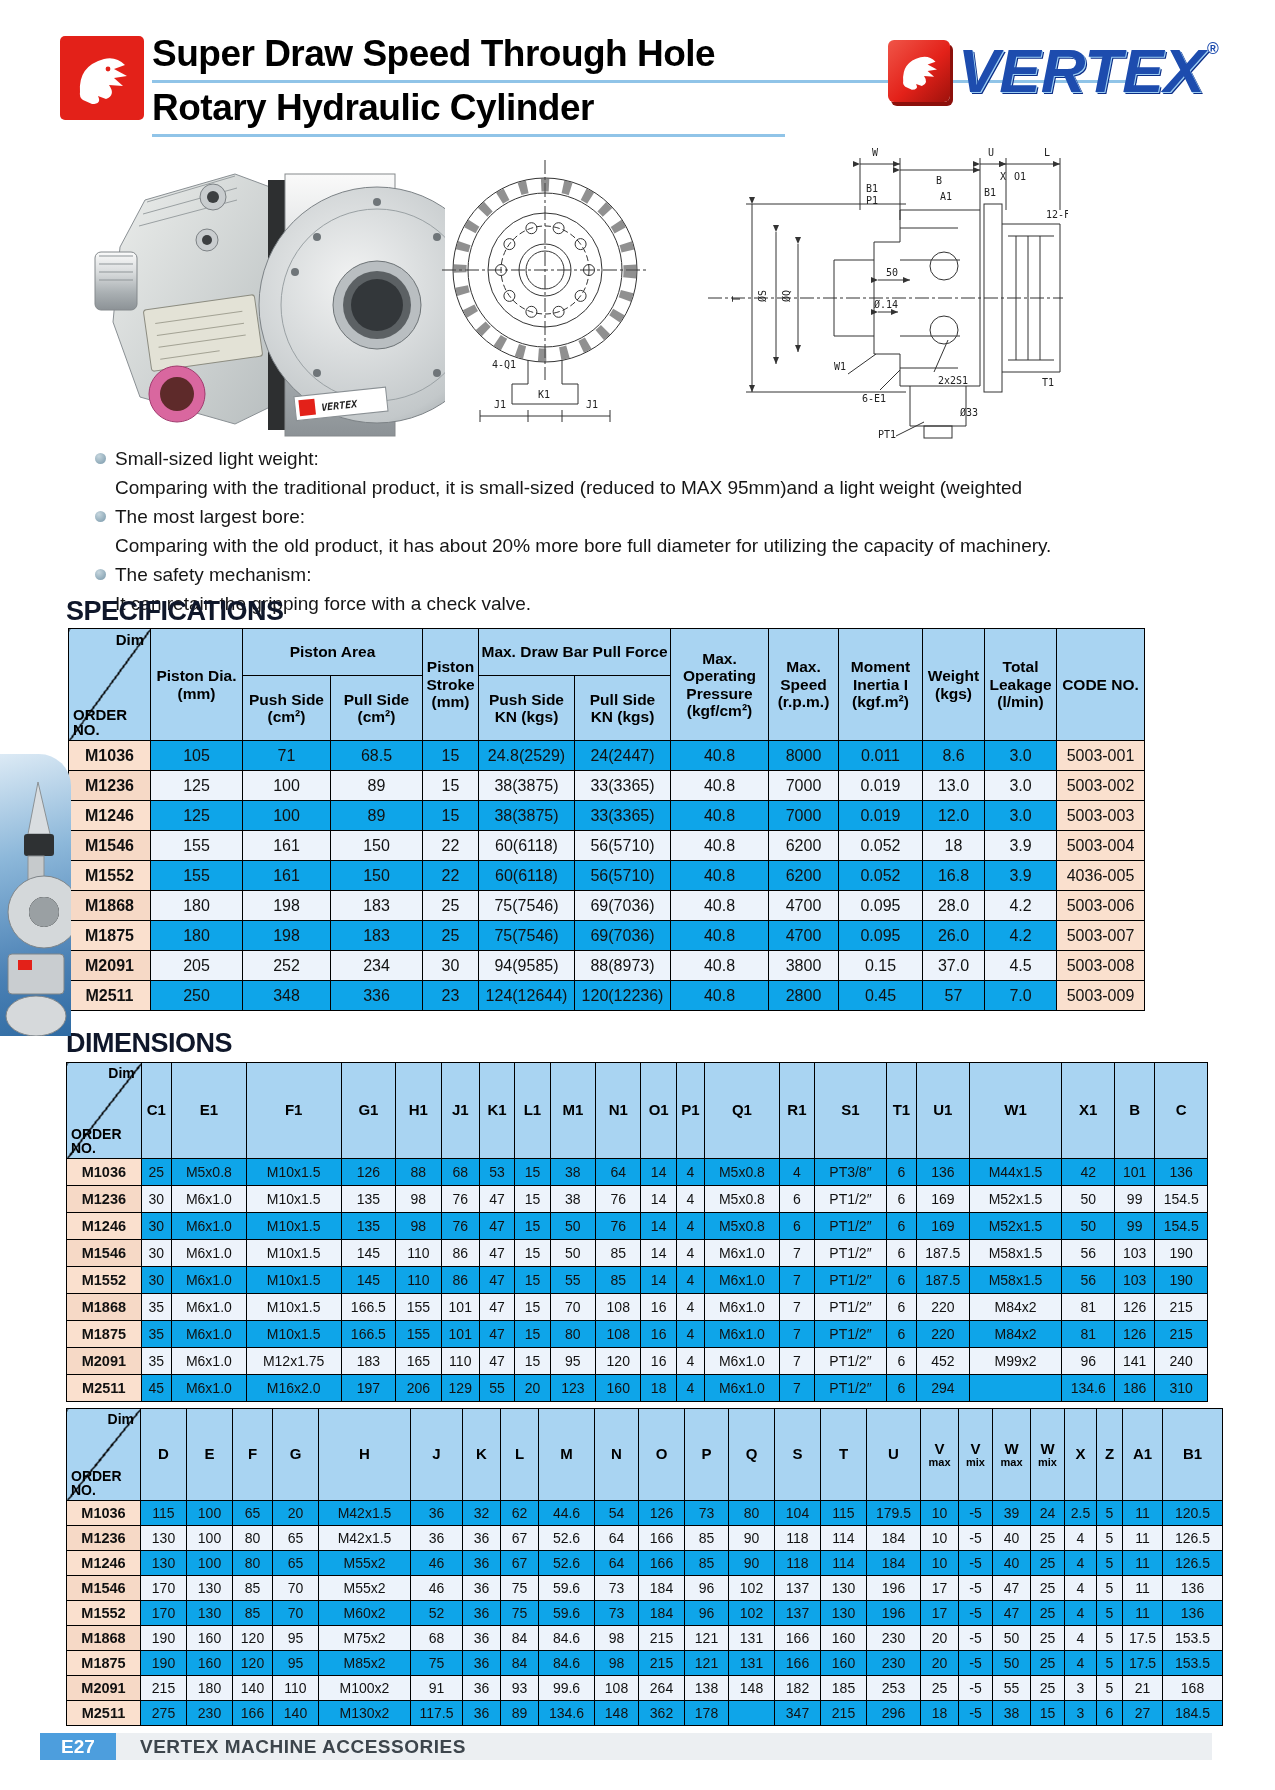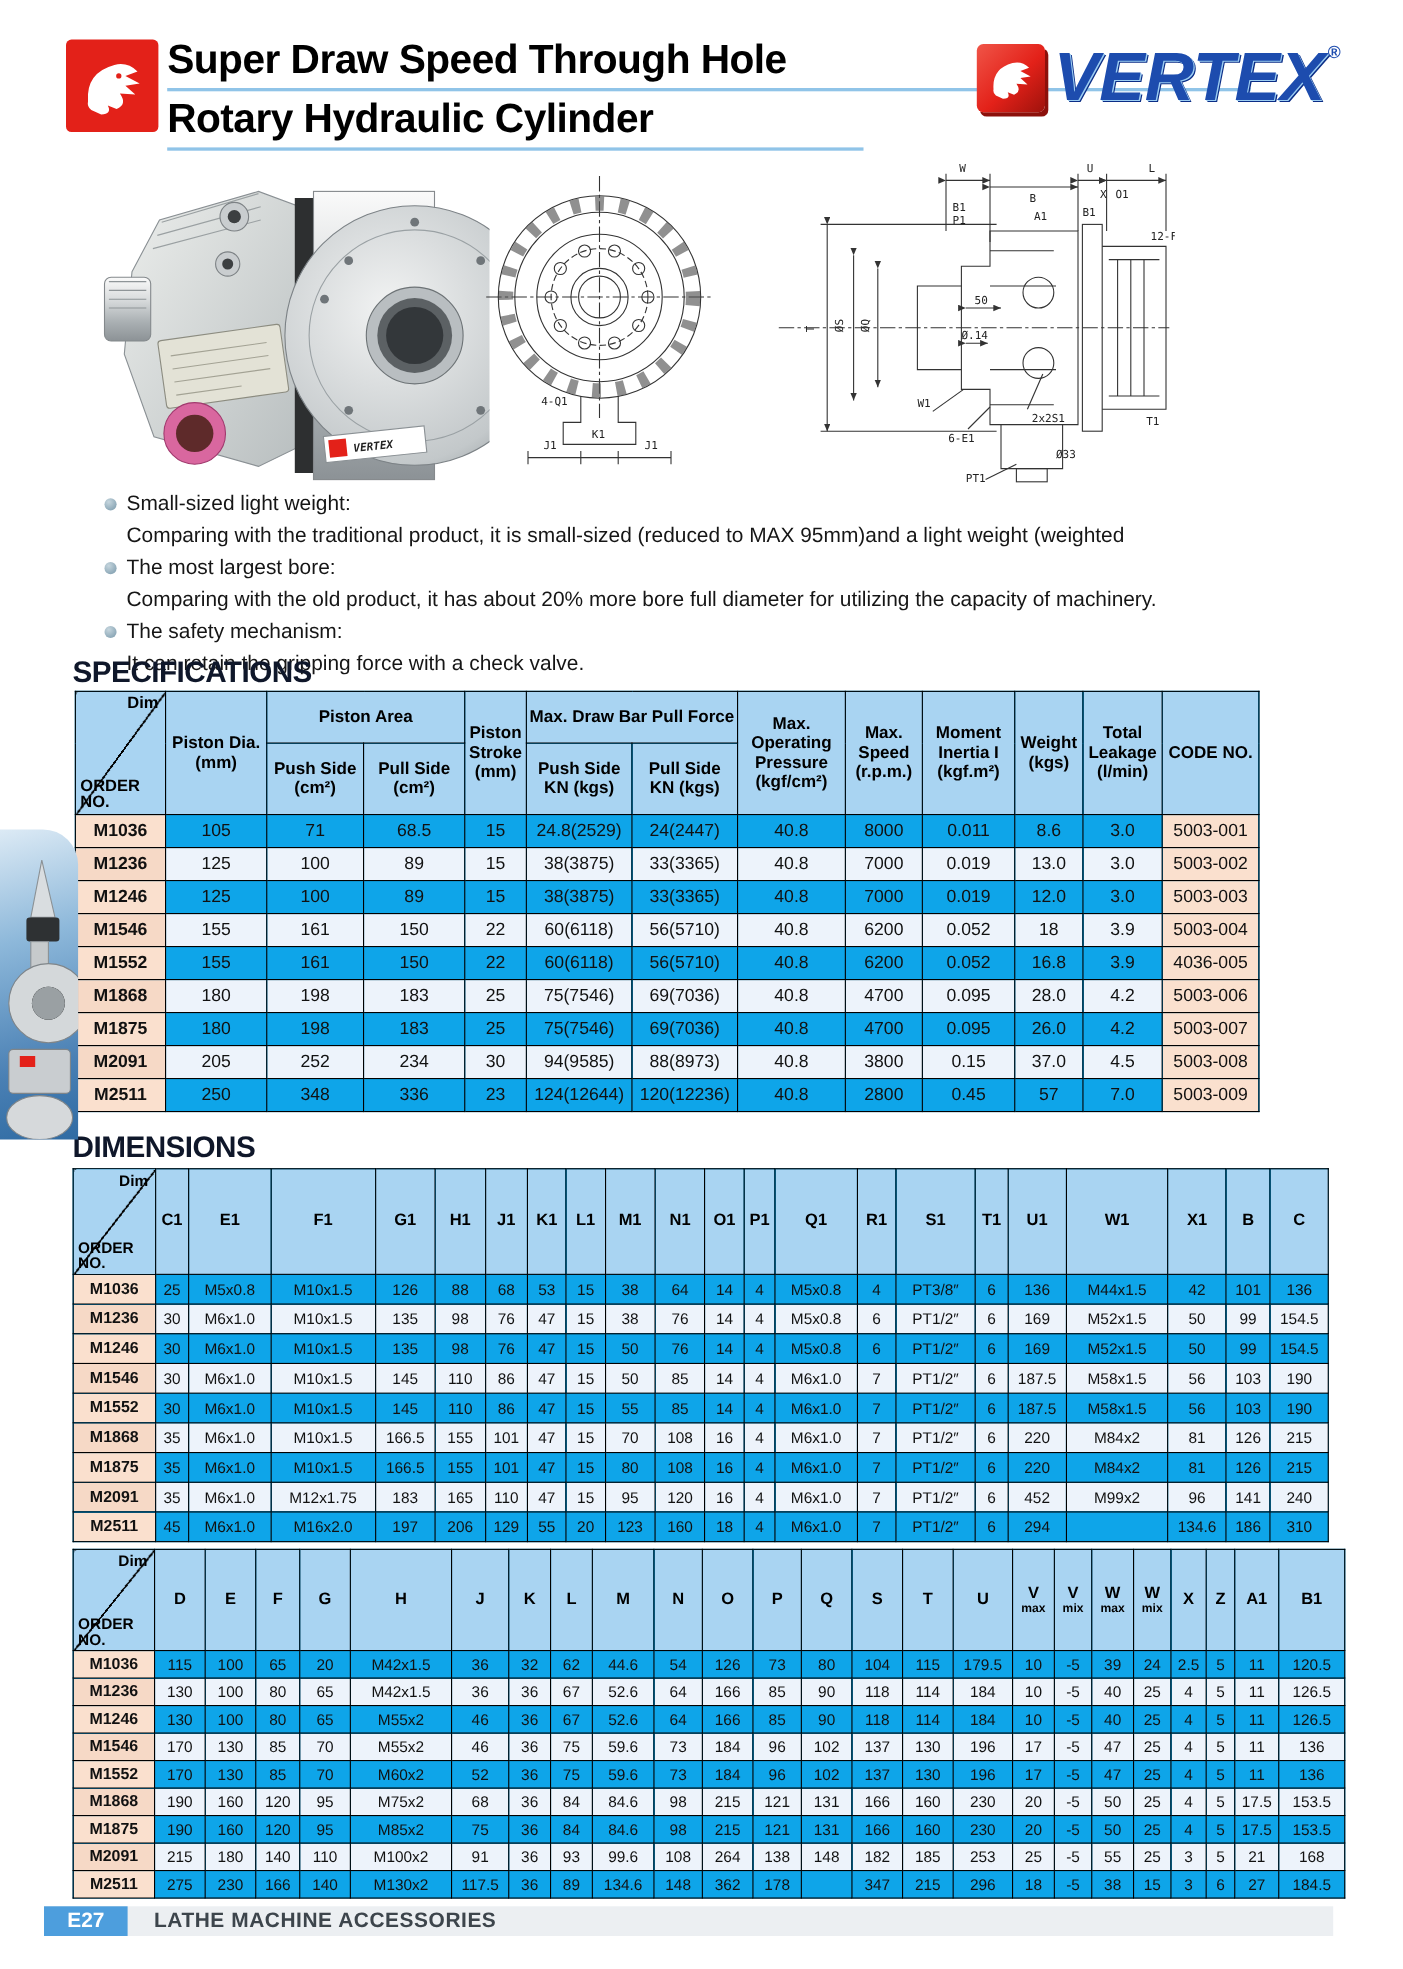--- a/index.html
+++ b/index.html
@@ -1091,16 +1091,16 @@
       <circle cx="44" cy="158" r="15" fill="#96global9c9f"></circle>
       <circle cx="44" cy="158" r="15" fill="#9aa0a3"></circle>
       <rect x="8" y="200" width="56" height="40" rx="4" fill="#c9cdd0" stroke="#7f8589"></rect>
       <rect x="18" y="206" width="14" height="10" fill="#E32119"></rect>
       <ellipse cx="36" cy="262" rx="30" ry="20" fill="#d6d9db" stroke="#7f8589"></ellipse>
     </svg>
   </div>
 
   <div class="footer">
     <span class="page-badge">E27</span>
-    <span class="footer-text">LATHE MACHINE ACCESSORIES</span>
+    <span class="footer-text">VERTEX MACHINE ACCESSORIES</span>
   </div>
 
 </div>
 
 </body></html>

